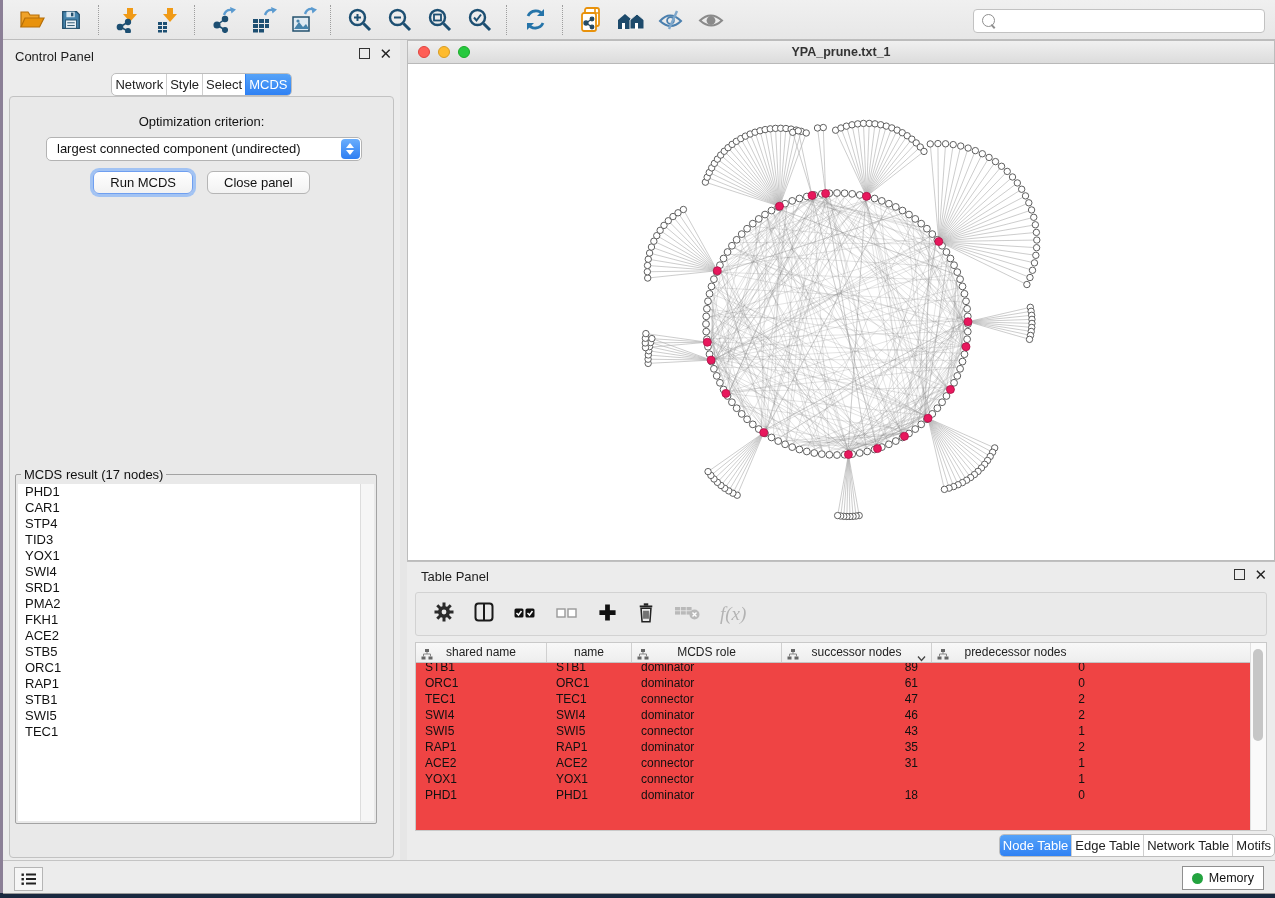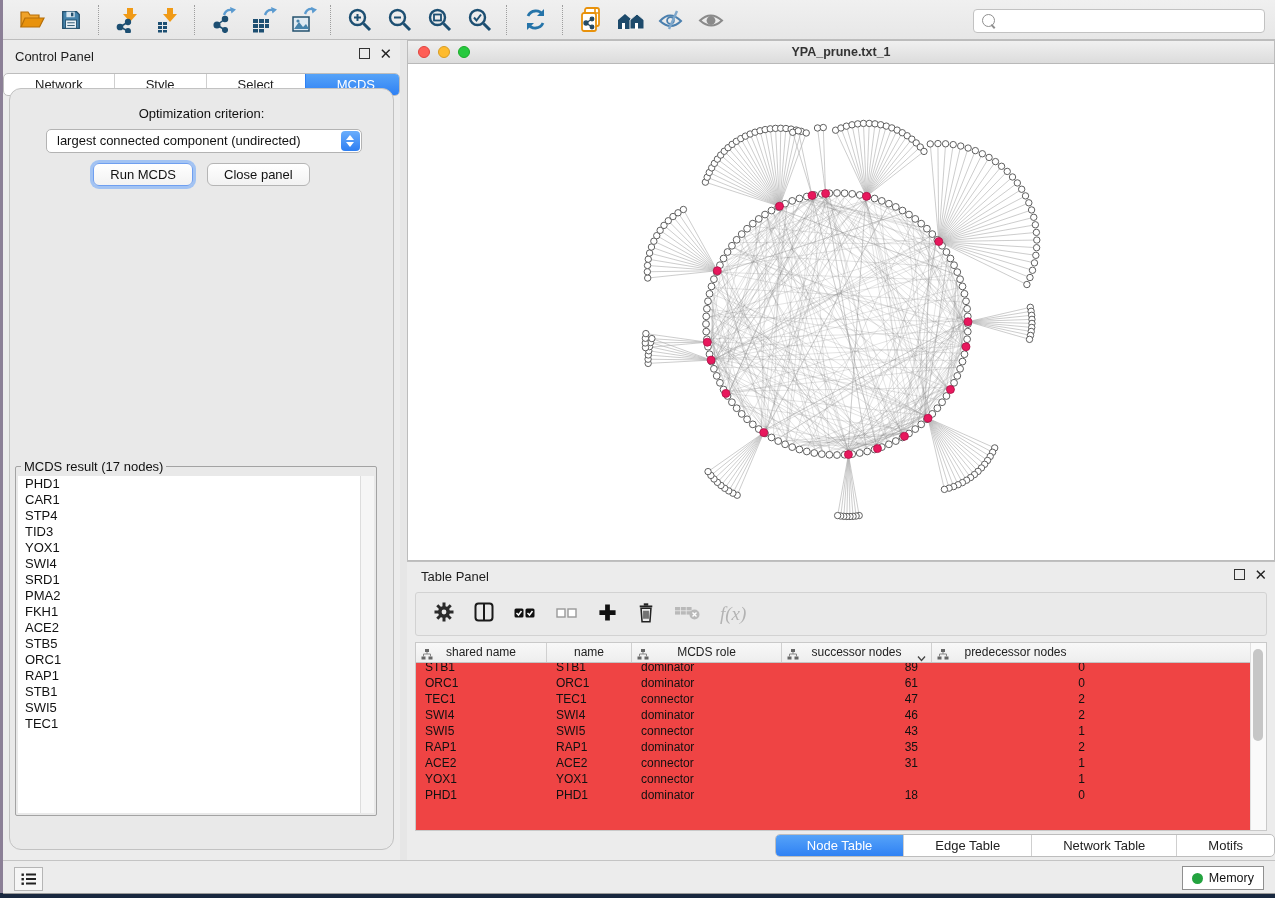--- a/index.html
+++ b/index.html
@@ -18,24 +18,24 @@
   .mag::after{content:"";position:absolute;width:1.8px;height:5px;background:#8f8f8f;left:9px;top:9px;transform:rotate(-45deg);}
 
   
   .control-panel{position:absolute;left:0;top:40px;width:397px;height:820px;background:#ececec;}
   .cp-title{position:absolute;left:12px;top:9px;font-size:13px;color:#1d1d1d;}
   .panel-winbtns{position:absolute;right:8px;top:8px;display:flex;gap:9px;align-items:center;}
   .float-ico{width:9px;height:9px;border:1.5px solid #333;display:inline-block;}
   .close-ico{font-size:15px;font-weight:bold;color:#222;line-height:10px;}
   .cp-tabs{position:absolute;left:0;top:33px;width:100%;display:flex;justify-content:center;}
   .segmented{display:inline-flex;background:#fff;border:1px solid #bdbdbd;border-radius:5px;overflow:hidden;}
-  .segment{padding:3px 31px;font-size:13px;color:#222;border-left:1px solid #cfcfcf;white-space:nowrap;}
+  .segment{padding:3px 3px;font-size:13px;color:#222;border-left:1px solid #cfcfcf;white-space:nowrap;}
   .segment:first-child{border-left:none;}
   .segment.active{background:linear-gradient(#56a3f8,#2f81f4);color:#fff;border-left-color:#2f81f4;}
-  .cp-box{position:absolute;left:6px;top:48px;width:383px;height:760px;background:#e9e9e9;border:1px solid #c2c2c2;border-radius:12px;}
+  .cp-box{position:absolute;left:6px;top:56px;width:383px;height:760px;background:#e9e9e9;border:1px solid #c2c2c2;border-radius:4px;}
   .opt-label{position:absolute;left:0;top:17px;width:100%;text-align:center;font-size:13px;color:#111;}
   .combo{position:absolute;left:36px;top:40px;width:304px;height:22px;background:#fff;border:1px solid #b3b3b3;border-radius:5px;font-size:13px;line-height:22px;padding-left:10px;color:#111;}
   .stepper{position:absolute;right:1px;top:1px;width:19px;height:20px;border-radius:4px;background:linear-gradient(#6aaefc,#2d7ef2);}
   .stepper .up,.stepper .dn{position:absolute;left:5px;width:0;height:0;border-left:4.5px solid transparent;border-right:4.5px solid transparent;}
   .stepper .up{top:4px;border-bottom:5px solid #fff;}
   .stepper .dn{bottom:4px;border-top:5px solid #fff;}
   .btnrow{position:absolute;left:0;top:74px;width:100%;display:flex;justify-content:center;gap:14px;}
   .macbtn{background:linear-gradient(#ffffff,#f2f2f2);border:1px solid #b5b5b5;border-radius:6px;padding:3px 16px;font-size:13px;color:#111;}
   .macbtn.focusring{box-shadow:0 0 0 3px rgba(115,170,250,.6);border-color:#6f9ff0;}
   fieldset.mcds-result{position:absolute;left:5px;top:370px;width:360px;height:355px;border:1px solid #a3a3a3;border-radius:2px;margin:0;padding:0;}

